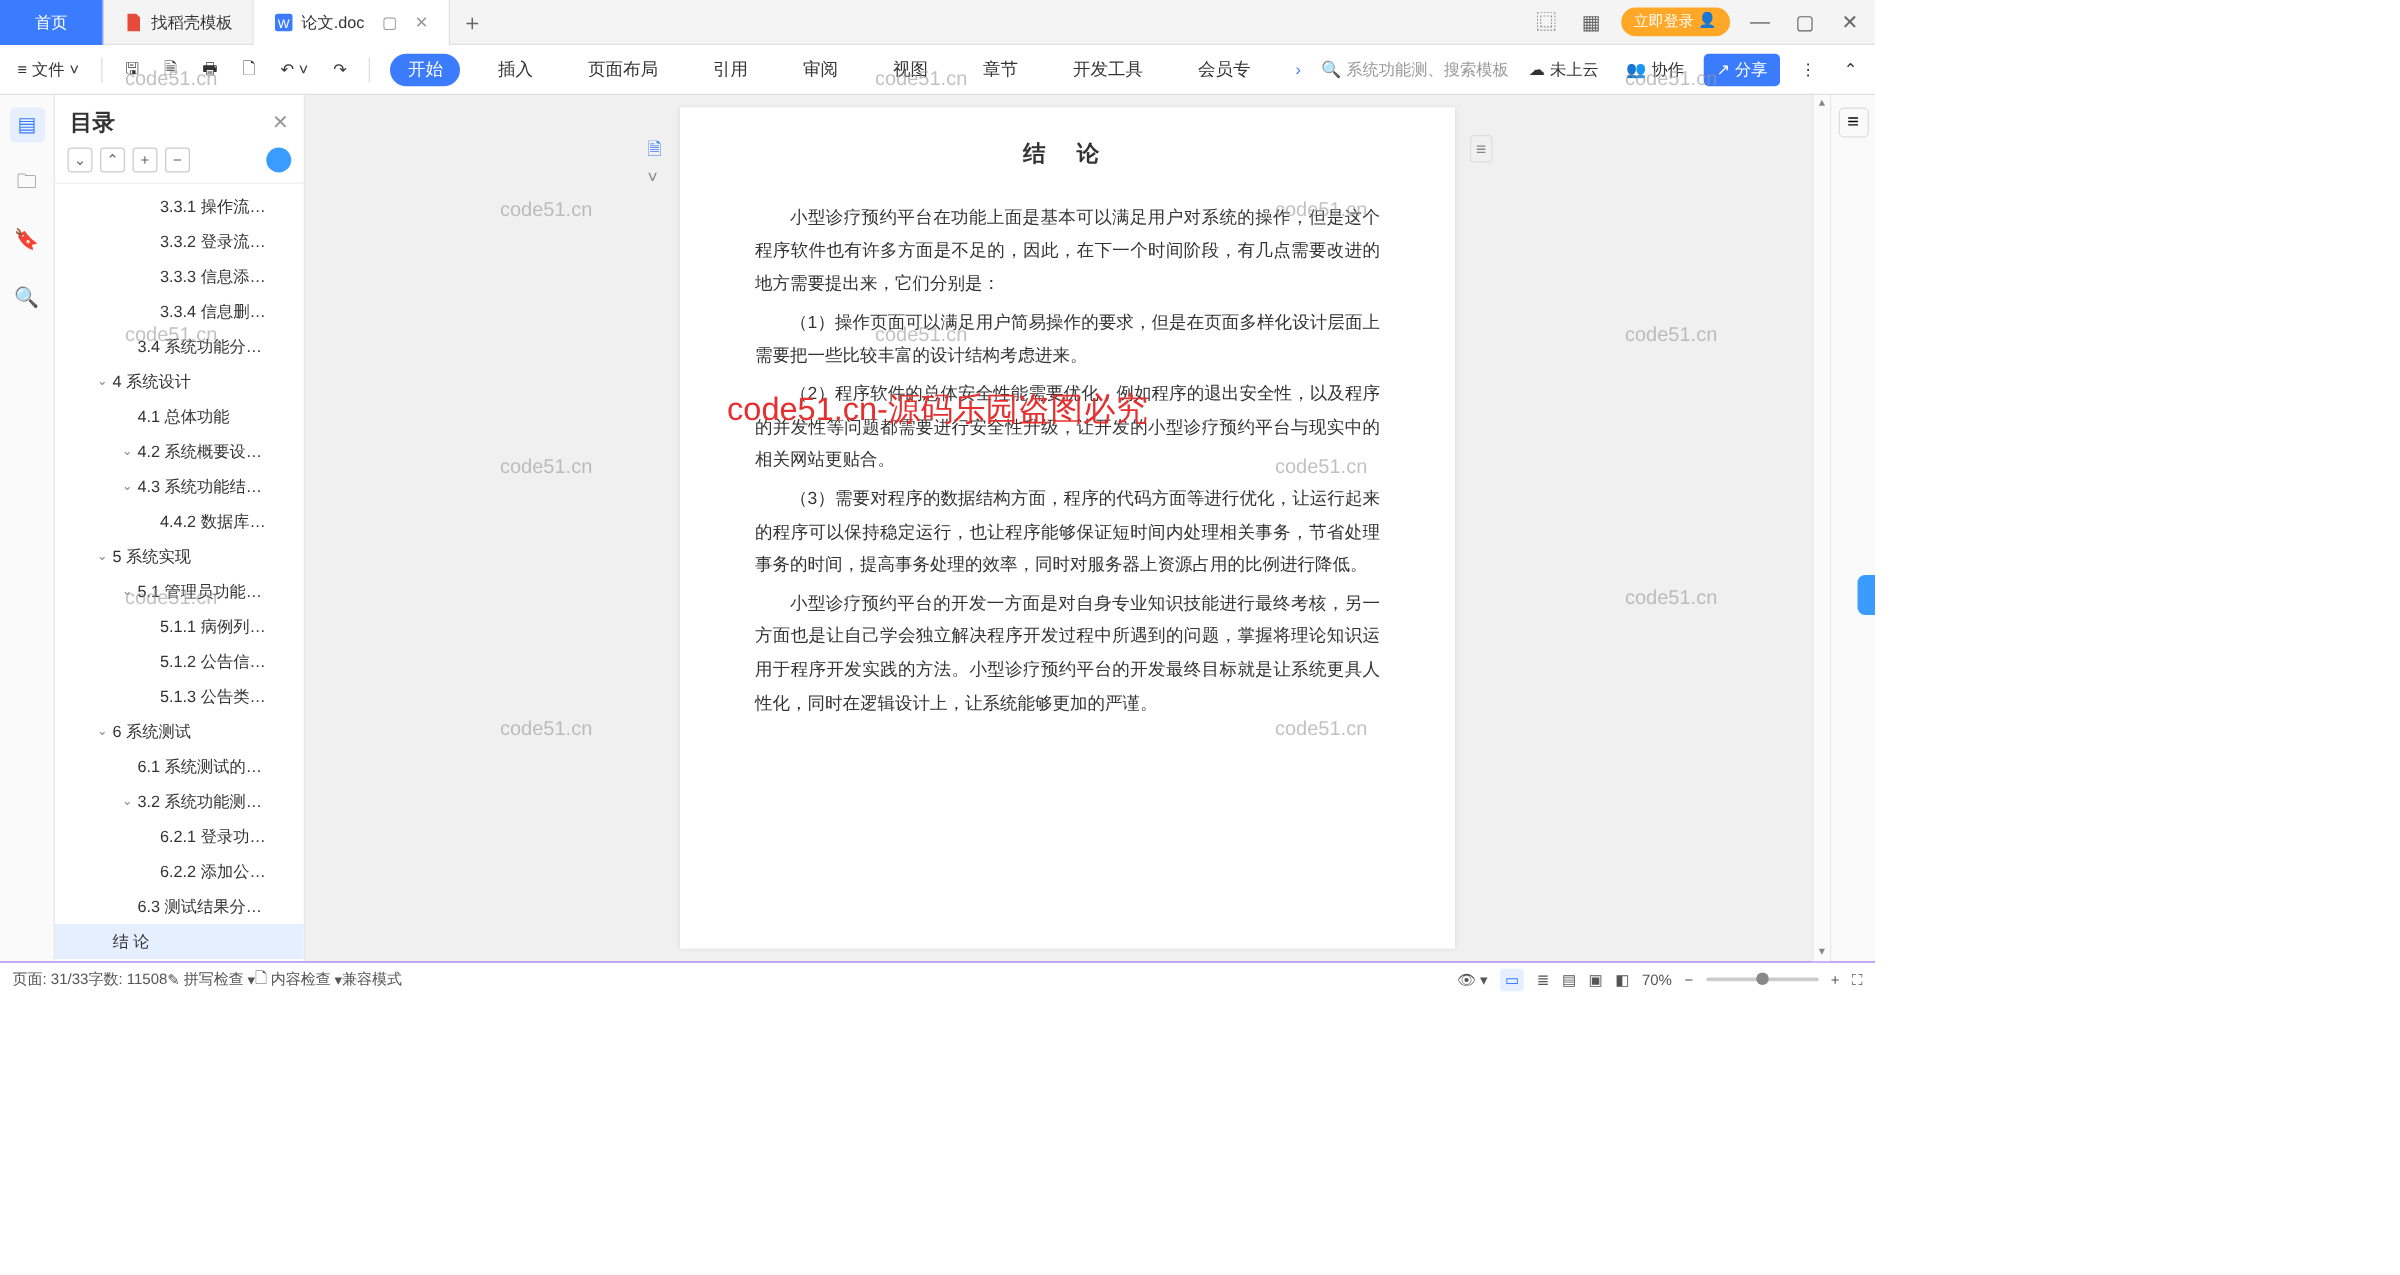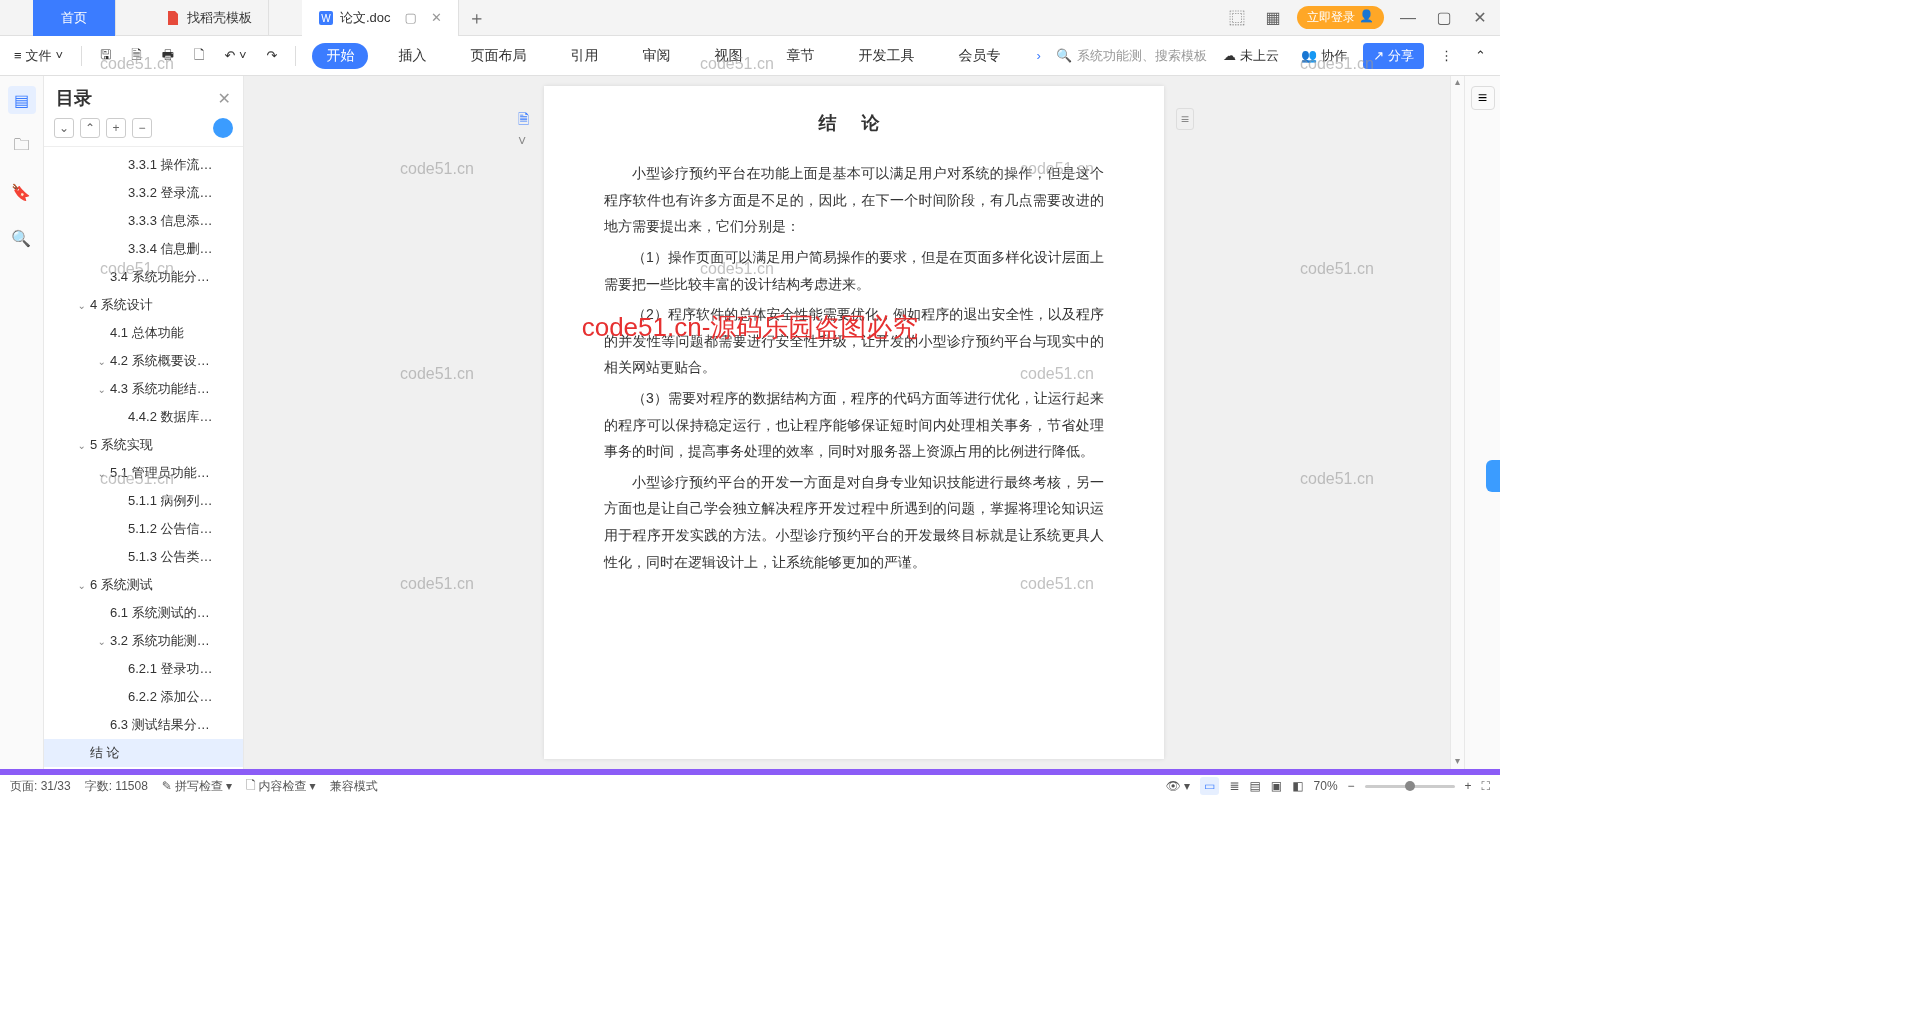--- a/index.html
+++ b/index.html
@@ -1,20 +1,20 @@
 <!DOCTYPE html>
 <html><head>
 <meta charset="utf-8">
 <style>
 * { margin: 0; padding: 0; box-sizing: border-box; font-family: "Microsoft YaHei", sans-serif; }
 body { width: 1500px; height: 797px; background: #fff; overflow: hidden; position: relative; }
 
 
 .tab-bar { height: 36px; background: #f4f4f4; display: flex; align-items: center; border-bottom: 1px solid #e0e0e0; }
-.tab { height: 36px; padding: 0 16px; display: flex; align-items: center; gap: 6px; font-size: 13px; color: #333; cursor: pointer; border-right: 1px solid #e0e0e0; margin-left: 33px; }
+.tab { height: 36px; padding: 0 16px; display: flex; align-items: center; gap: 6px; font-size: 13px; color: #333; cursor: pointer; border-right: 1px solid #e0e0e0; }
 .tab.home { background: #3b7cff; color: #fff; padding: 0 28px; }
 .tab.active { background: #fff; }
 .tab .icon { width: 16px; height: 16px; display: inline-flex; align-items: center; justify-content: center; }
 .tab .close { margin-left: 8px; color: #999; }
 .tab .dup { margin-left: 8px; color: #999; }
 .tab-add { width: 36px; text-align: center; font-size: 18px; color: #666; cursor: pointer; }
 .tab-right { margin-left: auto; display: flex; align-items: center; gap: 12px; padding-right: 8px; }
 .login-btn { background: #ffa726; color: #fff; padding: 3px 10px; border-radius: 12px; font-size: 12px; display: flex; gap: 4px; }
 .win-btn { width: 24px; height: 24px; display: flex; align-items: center; justify-content: center; color: #666; cursor: pointer; }
 
@@ -59,21 +59,21 @@
 .page-side { position: absolute; right: -30px; top: 20px; }
 
 .right-rail { width: 36px; background: #fafafa; border-left: 1px solid #e8e8e8; display: flex; flex-direction: column; align-items: center; padding-top: 10px; }
 .right-rail .btn { width: 24px; height: 24px; border: 1px solid #ddd; border-radius: 4px; display: flex; align-items: center; justify-content: center; margin-bottom: 8px; }
 
 .scrolltab { position: absolute; right: 36px; top: 76px; bottom: 28px; width: 14px; background: #fafafa; border-left: 1px solid #e8e8e8; }
 .scrolltab .up { position: absolute; top: 0; width: 100%; height: 14px; text-align: center; font-size: 10px; color: #888; }
 .scrolltab .down { position: absolute; bottom: 0; width: 100%; height: 14px; text-align: center; font-size: 10px; color: #888; }
 
 
-.status-bar { height: 28px; border-top: 6px solid #8b5cf6; display: flex; align-items: center; padding: 0 10px; font-size: 12px; color: #555; gap: 14px; }
+.status-bar { height: 28px; border-top: 1px solid #8b5cf6; display: flex; align-items: center; padding: 0 10px; font-size: 12px; color: #555; gap: 0; }
 .status-right { margin-left: auto; display: flex; align-items: center; gap: 10px; }
 .sb-btn { display: flex; align-items: center; gap: 3px; cursor: pointer; }
 .sb-active { background: #e6efff; padding: 2px 4px; border-radius: 3px; color: #3b7cff; }
 .zoom-slider { width: 90px; height: 3px; background: #ccc; position: relative; border-radius: 2px; }
 .zoom-slider .thumb { position: absolute; left: 50%; top: -4px; width: 10px; height: 10px; background: #888; border-radius: 50%; transform: translateX(-50%); }
 
 
 .watermark { position: absolute; color: #999; font-size: 16px; pointer-events: none; opacity: 0.6; }
 .watermark-red { position: absolute; color: #e63030; font-size: 26px; font-weight: 500; pointer-events: none; left: 50%; transform: translateX(-50%); white-space: nowrap; }
 .side-tab { position: absolute; right: 0; top: 460px; width: 14px; height: 32px; background: #3b9cff; border-radius: 6px 0 0 6px; }

